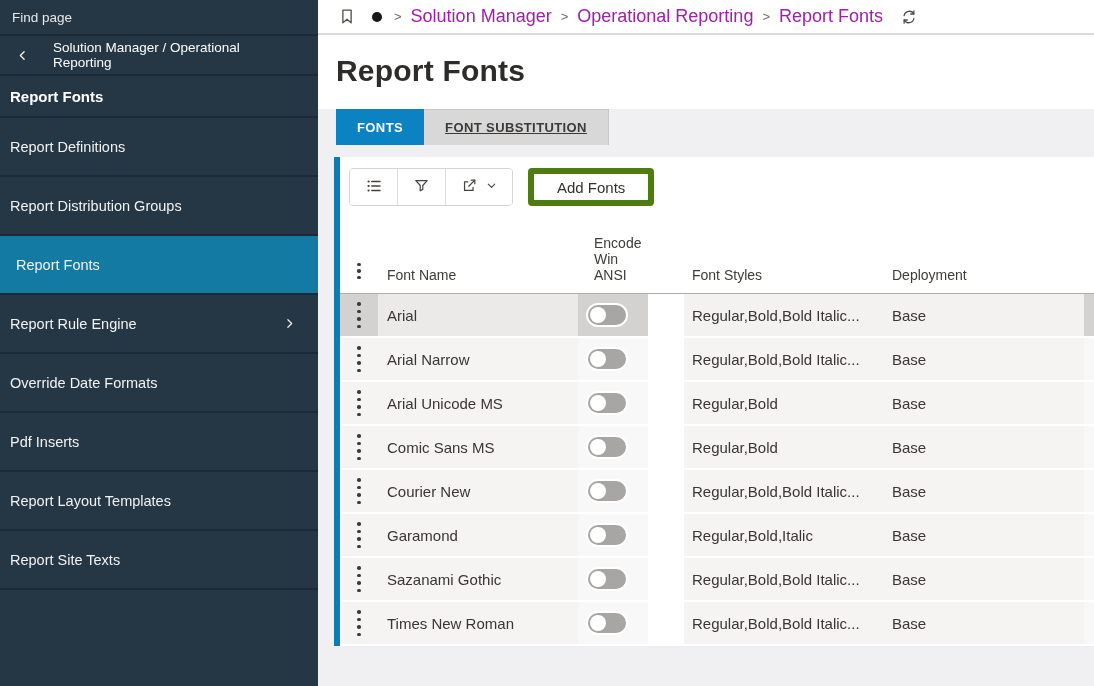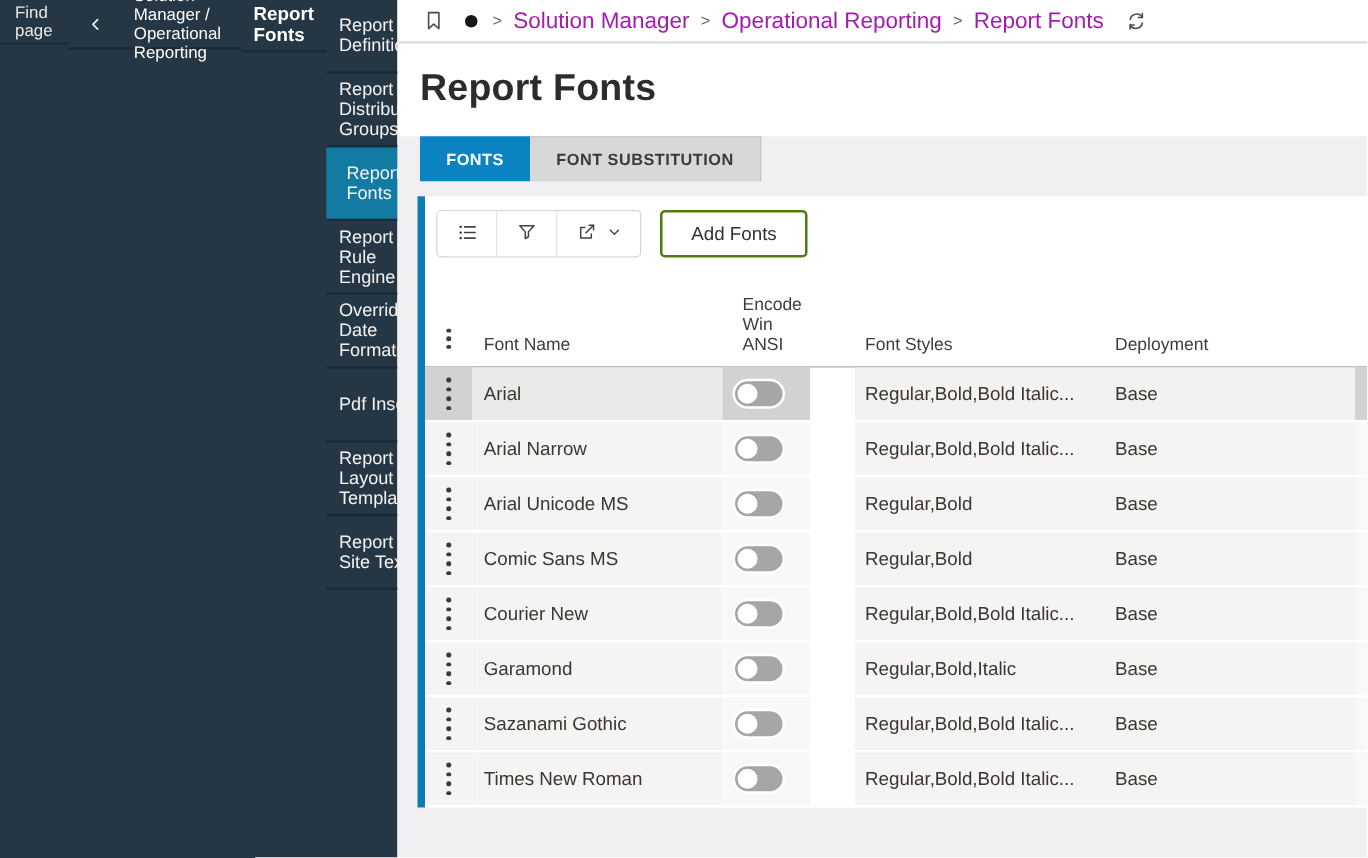--- a/index.html
+++ b/index.html
@@ -6,21 +6,21 @@
   html, body { margin: 0; padding: 0; }
   body {
     width: 1094px; height: 686px; overflow: hidden;
     font-family: "Liberation Sans", sans-serif;
     background: #fff;
   }
   .app { display: flex; width: 1094px; height: 686px; }
 
   
   .sidebar {
-    width: 318px; flex-shrink: 0; display: flex; flex-direction: row;
+    width: 318px; flex-shrink: 0; display: flex; flex-direction: column;
     background: var(--sidebar-bg); color: #f4f4f4;
   }
   .find-page {
     height: 36px; display: flex; align-items: center; padding: 0 12px;
     font-size: 13.5px; color: #e9e9e9; border-bottom: 2px solid var(--sidebar-separator);
     cursor: pointer;
   }
   .back-row {
     height: 40px; display: flex; align-items: center; gap: 24px; padding: 0 16px;
     font-size: 13.5px; color: #fdfdfd; border-bottom: 2px solid var(--sidebar-separator);
@@ -58,39 +58,39 @@
   }
 
   .content-gray { flex: 1; background: var(--page-bg); display: flex; flex-direction: column; min-height: 0; gap: 12px; }
 
   .tabs-row { display: flex; padding-left: 18px; height: 36px; flex-shrink: 0; }
   .tab {
     display: flex; align-items: center; padding: 0 21px;
     font-size: 13px; font-weight: 700; letter-spacing: 0.4px; cursor: pointer;
   }
   .tab.active { background: var(--accent-blue); color: #fff; }
-  .tab.inactive { background: var(--inactive-tab-bg); color: #3b3a38; border: 1px solid #c9c8c6; border-bottom: none; border-left: none; }
+  .tab.inactive { background: var(--inactive-tab-bg); color: #3b3a38; border: 1px solid #c9c8c6; border-bottom: none; border-left: none; text-decoration: underline; }
 
   .panel {
     margin-left: 16px; background: #fff;
     border-left: 6px solid var(--panel-accent-bar);
     flex-shrink: 0;
   }
   .toolbar { display: flex; align-items: center; gap: 15px; padding: 11px 0 11px 9px; }
   .btn-group {
     display: flex; align-items: stretch; height: 38px;
     border: 1px solid #d6d5d3; border-radius: 4px; background: #fff; overflow: hidden;
   }
   .btn-seg {
     display: flex; align-items: center; justify-content: center; width: 48px;
     border: none; border-right: 1px solid #dededc; background: #fff; color: #454240; cursor: pointer;
   }
   .btn-seg.wide { width: 66px; gap: 7px; border-right: none; }
   .add-btn {
-    height: 38px; padding: 0 23px; background: #fff; border: 2px solid #4d7c0f;
+    height: 38px; padding: 0 23px; background: #fff; border: 6px solid #4d7c0f;
     border-radius: 4px; font-family: "Liberation Sans", sans-serif;
     font-size: 15px; color: #34312e; cursor: pointer;
   }
 
   
   .col-kebab  { width: 38px; display: flex; align-items: center; justify-content: center; }
   .col-name   { width: 200px; padding-left: 9px; display: flex; align-items: center; }
   .col-toggle { width: 70px; padding-left: 8px; display: flex; align-items: center; }
   .col-styles { width: 200px; padding-left: 8px; display: flex; align-items: center; margin-left: 36px; }
   .col-deploy { width: 200px; padding-left: 8px; display: flex; align-items: center; }

